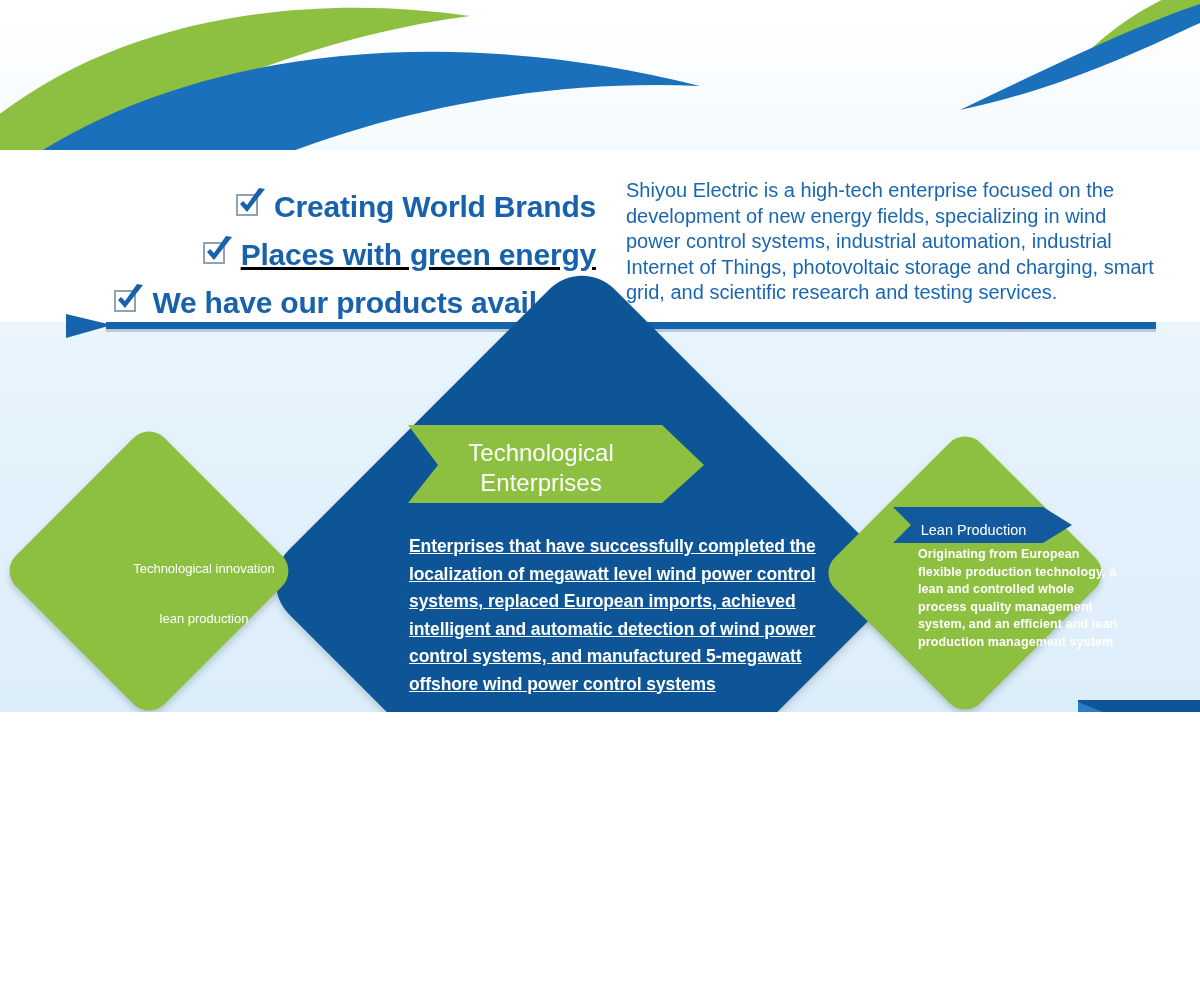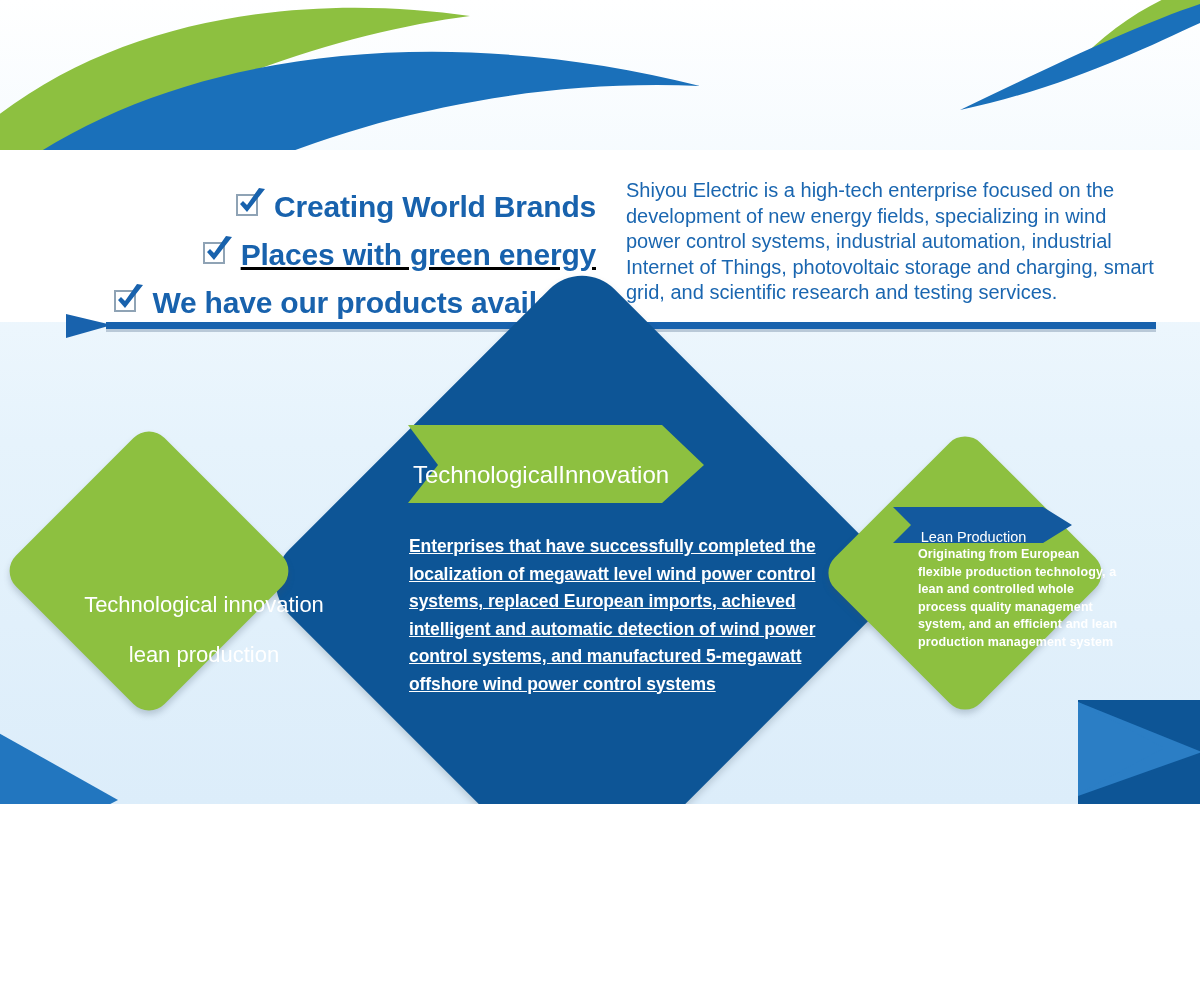--- a/index.html
+++ b/index.html
@@ -8,21 +8,21 @@
   }
   body {
     width: 1200px;
     height: 996px;
     font-family: "Liberation Sans", sans-serif;
     overflow: hidden;
   }
   #slide {
     position: relative;
     width: 1200px;
-    height: 804px;
+    height: 712px;
     background: linear-gradient(to bottom, #ffffff 0%, #f4fafe 22%, #e6f3fc 55%, #dcedfa 100%);
     overflow: hidden;
   }
 
   
   .deco {
     position: absolute;
     left: 0;
     top: 0;
     width: 1200px;
@@ -152,25 +152,25 @@
     color: #ffffff;
     font-weight: bold;
     letter-spacing: -0.1px;
     text-decoration: underline;
   }
 
   
   .left-body {
     position: absolute;
     left: 70px;
-    top: 580px;
+    top: 544px;
     width: 268px;
     text-align: center;
     color: #ffffff;
-    font-size: 22px;
+    font-size: 13px;
     line-height: 50px;
   }
 
   
   .right-body {
     position: absolute;
     left: 918px;
     top: 546px;
     width: 208px;
     color: #ffffff;
@@ -179,24 +179,24 @@
     font-weight: bold;
     letter-spacing: 0.1px;
   }
 
   
   .banner {
     position: absolute;
   }
   .banner .lbl {
     position: absolute;
-    left: 0; top: 12px;
+    left: 0; top: 5px;
     width: 100%; height: 100%;
     display: flex;
-    flex-direction: row;
+    flex-direction: column;
     align-items: center;
     justify-content: center;
     color: #ffffff;
     text-align: right;
     pointer-events: none;
   }
 
   .banner-center {
     left: 404px;
     top: 419px;
@@ -304,21 +304,21 @@
   </div>
 
   <div class="diamond diamond-center"></div>
 
   <div class="banner banner-center">
     <svg width="300" height="88" viewBox="0 0 300 88">
       <path d="M 4 6 L 258 6 L 300 46 L 258 84 L 4 84 L 34 46 Z" fill="#8dc040"></path>
     </svg>
     <div class="lbl">
       <span>Technological</span>
-      <span>Innovation</span>
+      <span>Enterprises</span>
     </div>
   </div>
 
   <div class="center-body">Enterprises that have successfully completed the localization of megawatt level wind power control systems, replaced European imports, achieved intelligent and automatic detection of wind power control systems, and manufactured 5-megawatt offshore wind power control systems</div>
 
   <div class="diamond diamond-left"></div>
 
 
   <div class="left-body">
     <div>Technological innovation</div>

